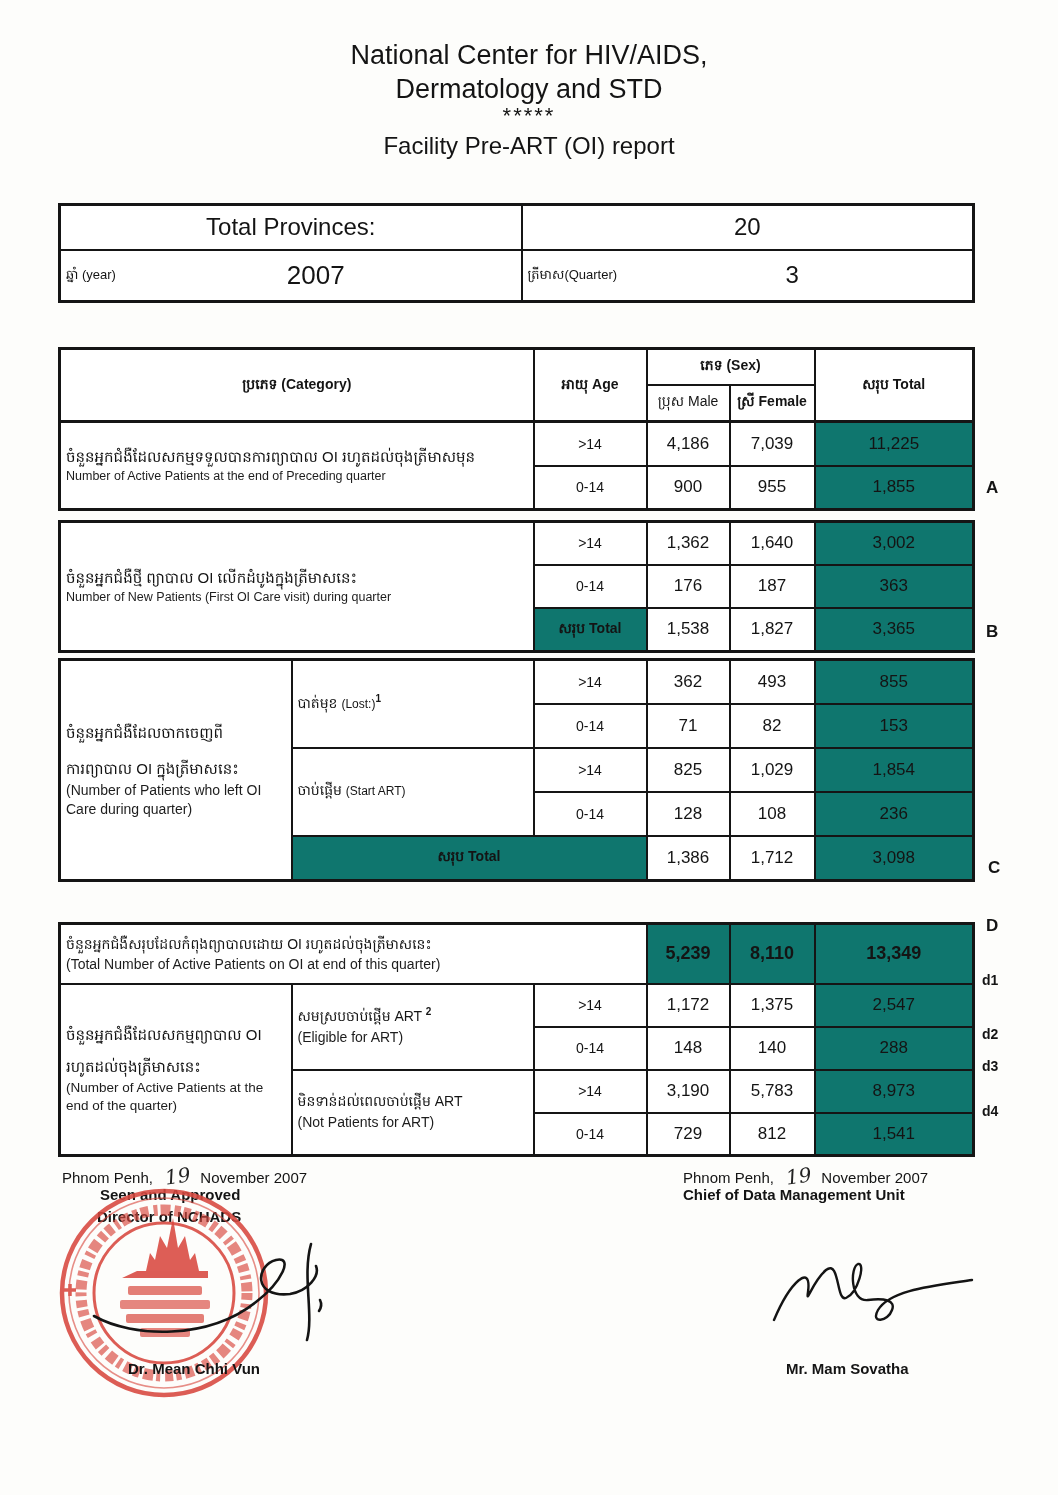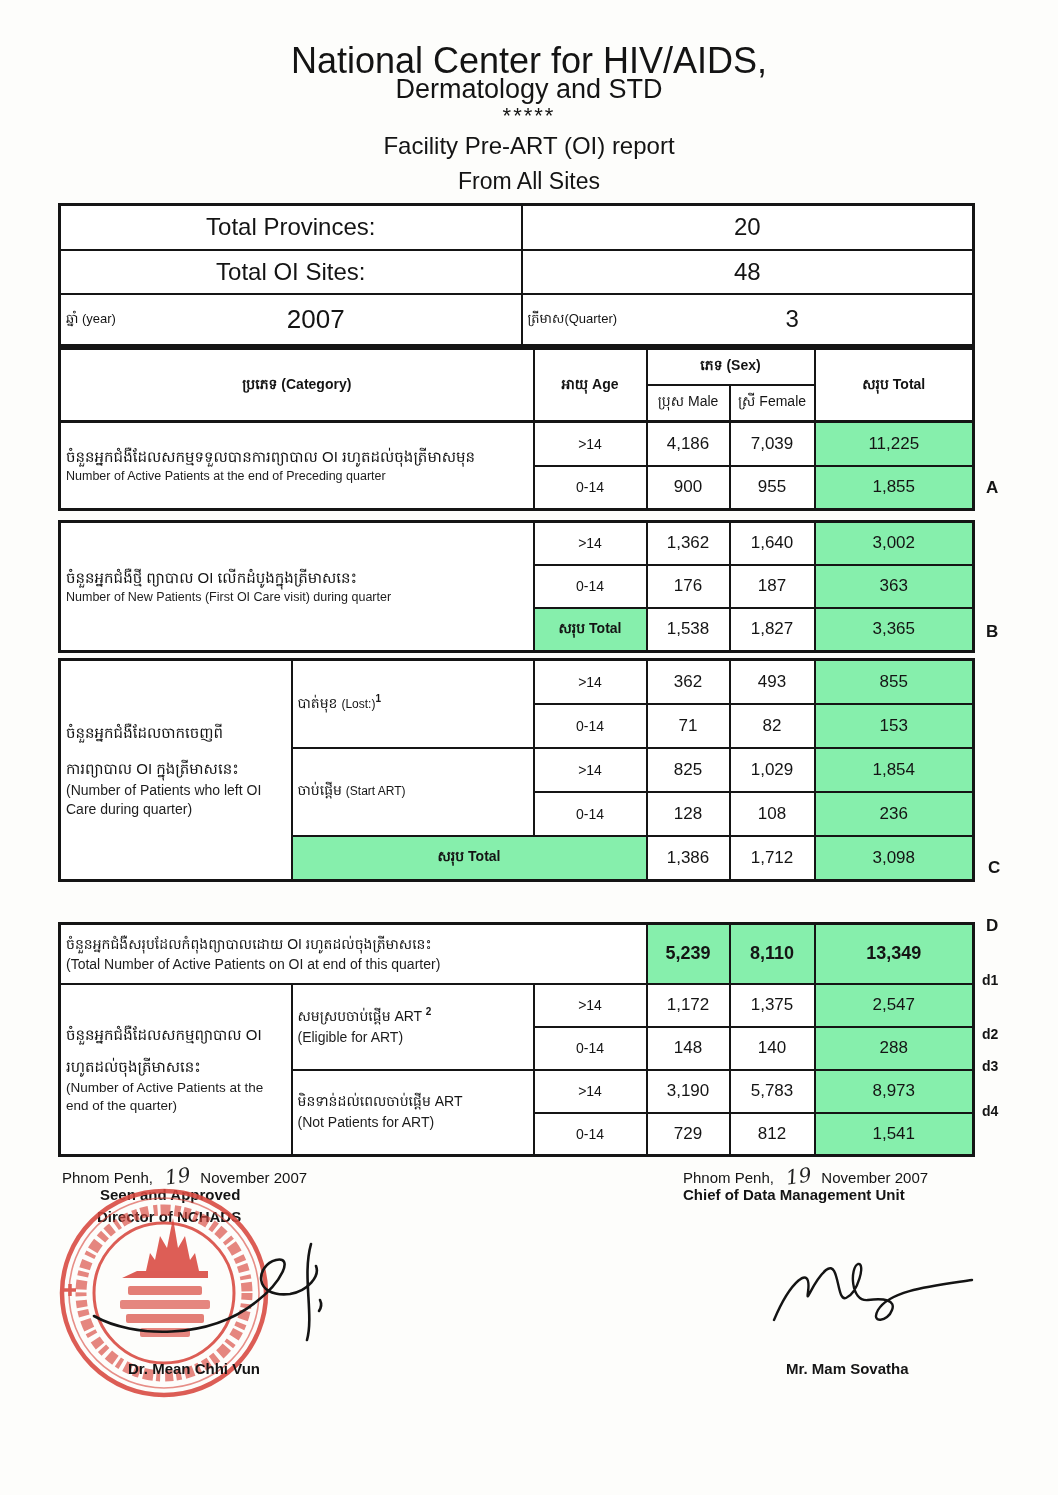--- a/index.html
+++ b/index.html
@@ -7,37 +7,37 @@
   .page {
     position:relative; width:1058px; height:1495px; margin:0 auto;
     background:#fdfdfb; color:#141414;
     font-family:"Liberation Sans","DejaVu Sans",sans-serif;
     overflow:hidden;
   }
   .bold { font-weight:bold; }
 
   
   .title-line { position:absolute; left:0; width:100%; text-align:center; }
-  .t1 { top:40px;  font-size:36px; }
+  .t1 { top:40px;  font-size:27px; }
   .t2 { top:74px;  font-size:27px; }
   .stars { top:103px; font-size:22px; letter-spacing:2px; }
   .t3 { top:132px; font-size:24px; }
   .t4 { top:168px; font-size:23px; }
 
   
   table.tbl {
     position:absolute; left:58px; border-collapse:collapse;
     table-layout:fixed; background:#fff;
     border:3px solid #151515;
   }
   table.tbl td { border:2px solid #151515; padding:0 5px; vertical-align:middle; overflow:hidden; }
   .w1 { width:232px; }  .w2 { width:242px; }  .w12 { width:474px; }
   .w3 { width:113px; }  .w4 { width:83px;margin-top:16px; }   .w5 { width:85px; }
   .w6 { width:159px; }  .w123 { width:587px; }
-  .shade { background:#86efac; }
+  .shade { background:#0f766e; }
   .num { font-size:17px; text-align:center; }
   .numb { font-size:18px; font-weight:bold; text-align:center; }
   .agec { font-size:14px; text-align:center; }
   .hdr { font-size:14px; font-weight:bold; text-align:center; }
   .cat { padding:6px 9px; }
   .km  { font-size:15px; line-height:1.5; }
   .en  { font-size:12.5px; line-height:1.35; color:#1d1d1d; }
   .en14 { font-size:14px; }
   .sublab { font-size:14px; }
   .sublab .lat { font-size:12px; }
@@ -61,31 +61,26 @@
 </style>
 </head>
 <body>
 
 <div class="page">
 
   <div class="title-line t1">National Center for HIV/AIDS,</div>
   <div class="title-line t2">Dermatology and STD</div>
   <div class="title-line stars">*****</div>
   <div class="title-line t3">Facility Pre-ART (OI) report</div>
-  <div class="title-line t4">From All Sites</div>
 
   <table class="tbl" style="top:203px;">
     <tbody>
         <tr style="height:45px;">
       <td style="width:462px;margin-top:16px;" class="infolabel">Total Provinces:</td>
       <td style="width:452px;" class="infoval">20</td>
-    </tr>
-    <tr style="height:44px;">
-      <td class="infolabel">Total OI Sites:</td>
-      <td class="infoval">48</td>
     </tr>
     <tr style="height:52px;">
       <td>
         <div style="display:flex; align-items:center;">
           <span class="kmsmall">ឆ្នាំ (year)</span>
           <span class="yearval" style="flex:1; text-align:center;">2007</span>
         </div>
       </td>
       <td>
         <div style="display:flex; align-items:center;">
@@ -100,21 +95,21 @@
   <table class="tbl" style="top:347px;">
     <tbody>
         <tr style="height:36px;">
       <td rowspan="2" class="w12 hdr">ប្រភេទ (Category)</td>
       <td rowspan="2" class="w3 hdr">អាយុ Age</td>
       <td colspan="2" class="hdr">ភេទ (Sex)</td>
       <td rowspan="2" class="w6 hdr">សរុប Total</td>
     </tr>
     <tr style="height:37px;">
       <td class="w4 hdr" style="font-weight:normal;">ប្រុស Male</td>
-      <td class="w5 hdr" style="font-weight:normal;">ស្រី Female</td>
+      <td class="w5 hdr" style="font-weight:bold;">ស្រី Female</td>
     </tr>
   </tbody>
     </table>
 
   <table class="tbl" style="top:420px;">
     <tbody>
         <tr style="height:44px;">
       <td rowspan="2" class="w12 cat">
         <div class="km">ចំនួនអ្នកជំងឺដែលសកម្មទទួលបានការព្យាបាល OI រហូតដល់ចុងត្រីមាសមុន</div>
         <div class="en">Number of Active Patients at the end of Preceding quarter</div>

